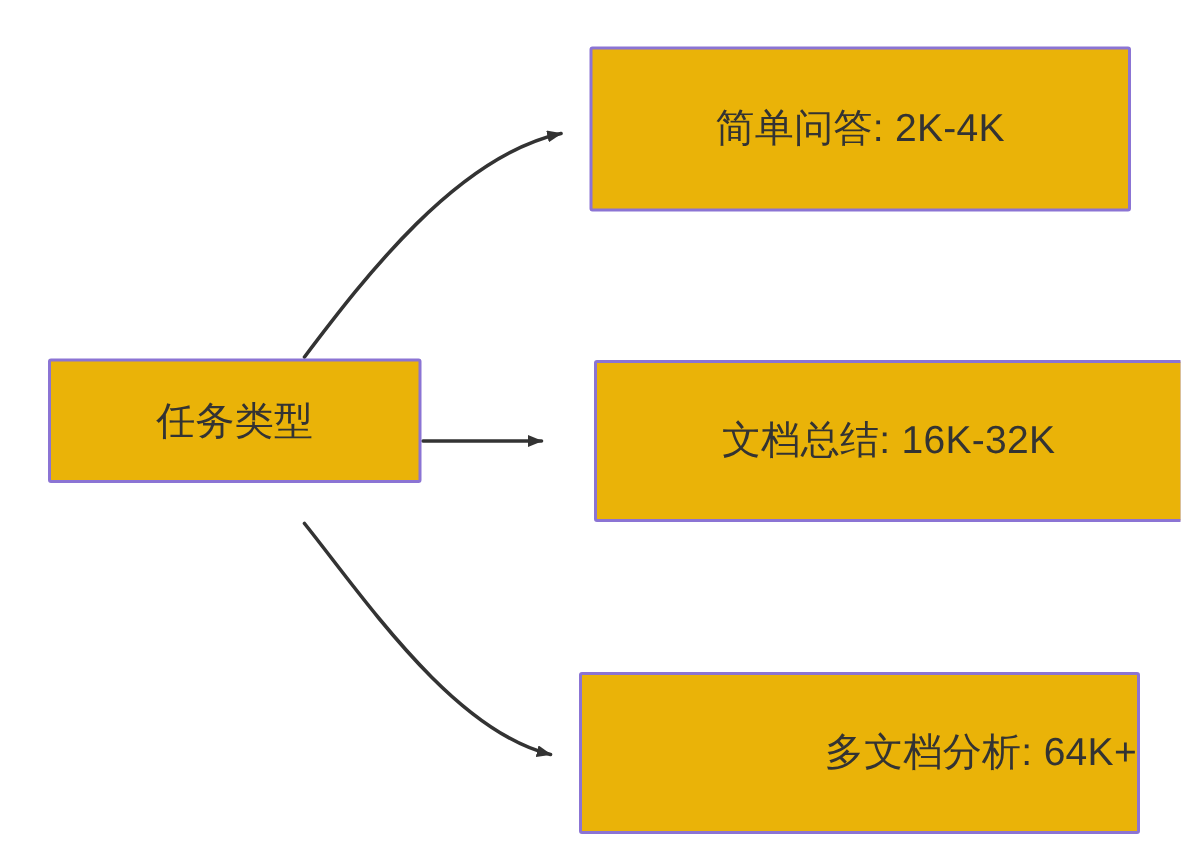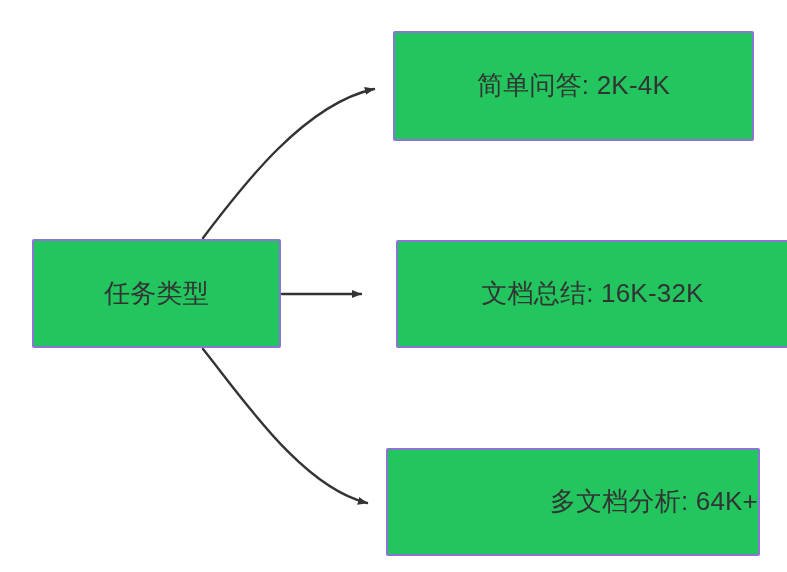--- a/index.html
+++ b/index.html
@@ -25,40 +25,40 @@
     position: absolute;
     left: 0;
     top: 0;
     width: 787px;
     height: 572px;
     pointer-events: none;
   }
   .node {
     position: absolute;
     box-sizing: border-box;
-    background: #22c55e;
+    background: #eab308;
     border: 2px solid #8B74D4;
     border-radius: 2px;
     display: flex;
     align-items: center;
     justify-content: center;
   }
   .node-label {
     color: #333333;
     font-size: 26px;
     line-height: 1.2;
     letter-spacing: 0.2px;
     white-space: nowrap;
     text-align: center;
   }
   #node-source {
     left: 32px;
     top: 239px;
     width: 249px;
-    height: 109px;
+    height: 83px;
   }
   #node-target-0 {
     left: 393px;
     top: 31px;
     width: 361px;
     height: 110px;
   }
   #node-target-1 {
     left: 396px;
     top: 240px;

